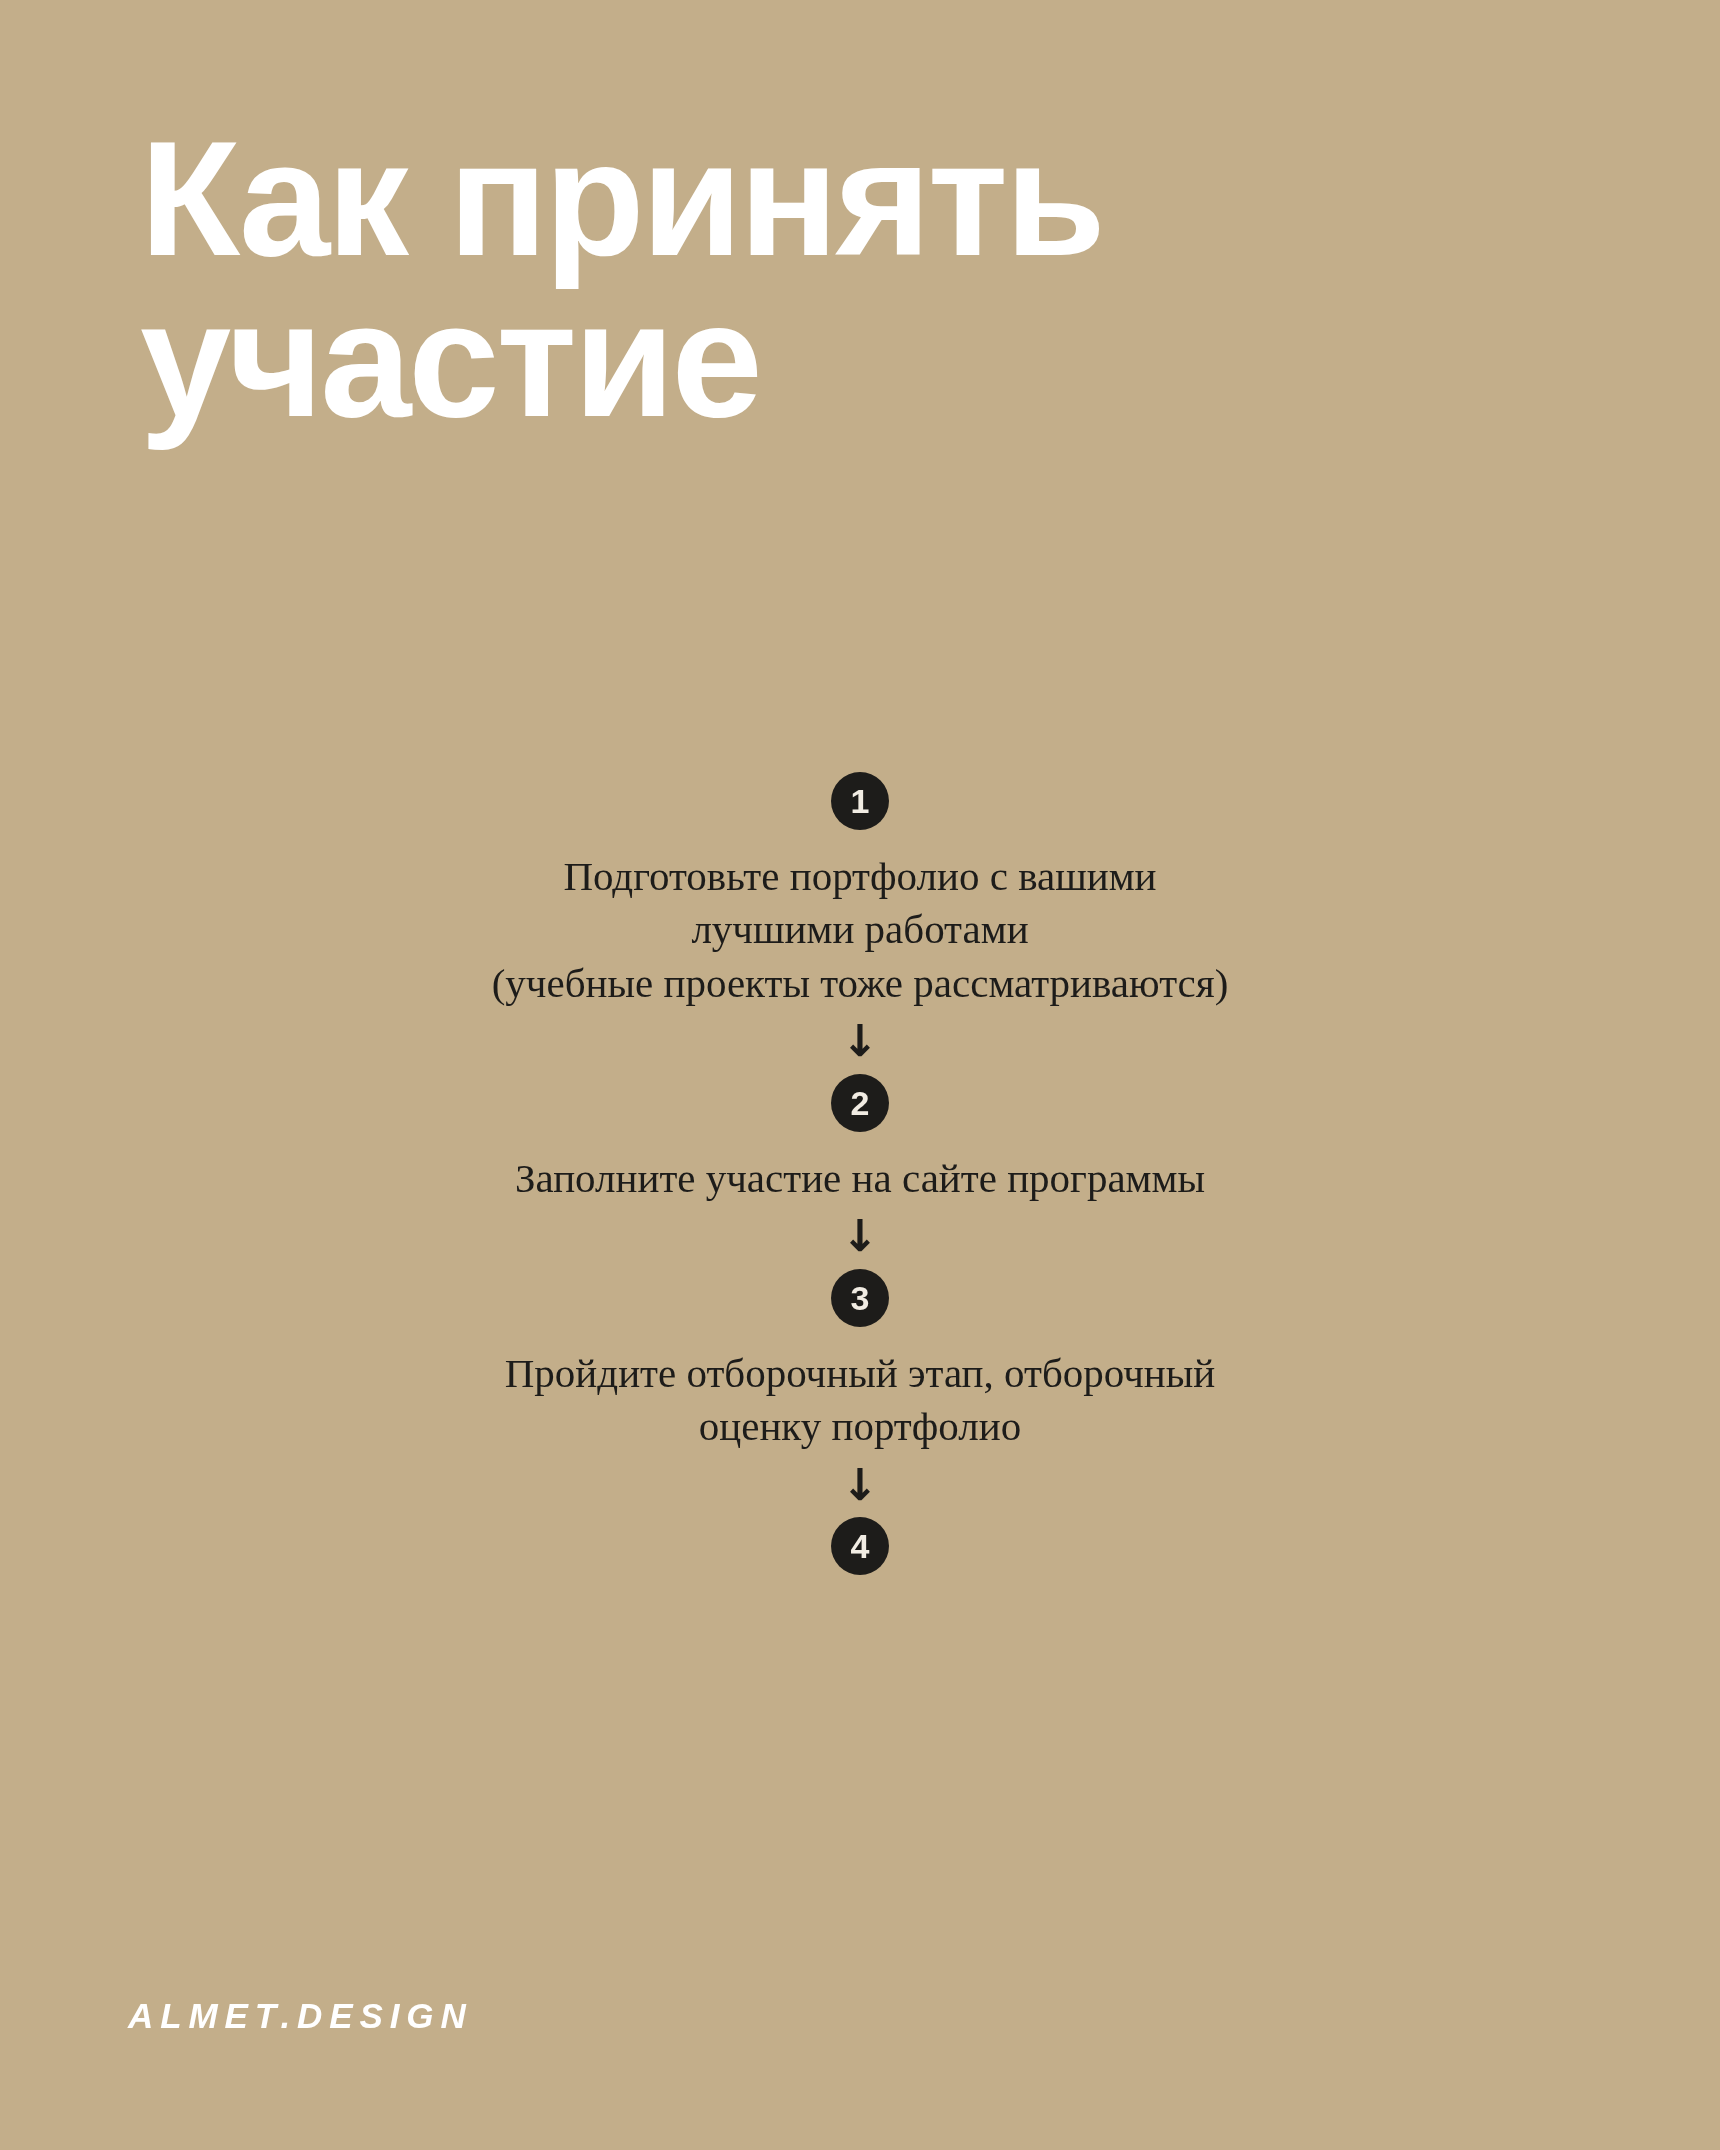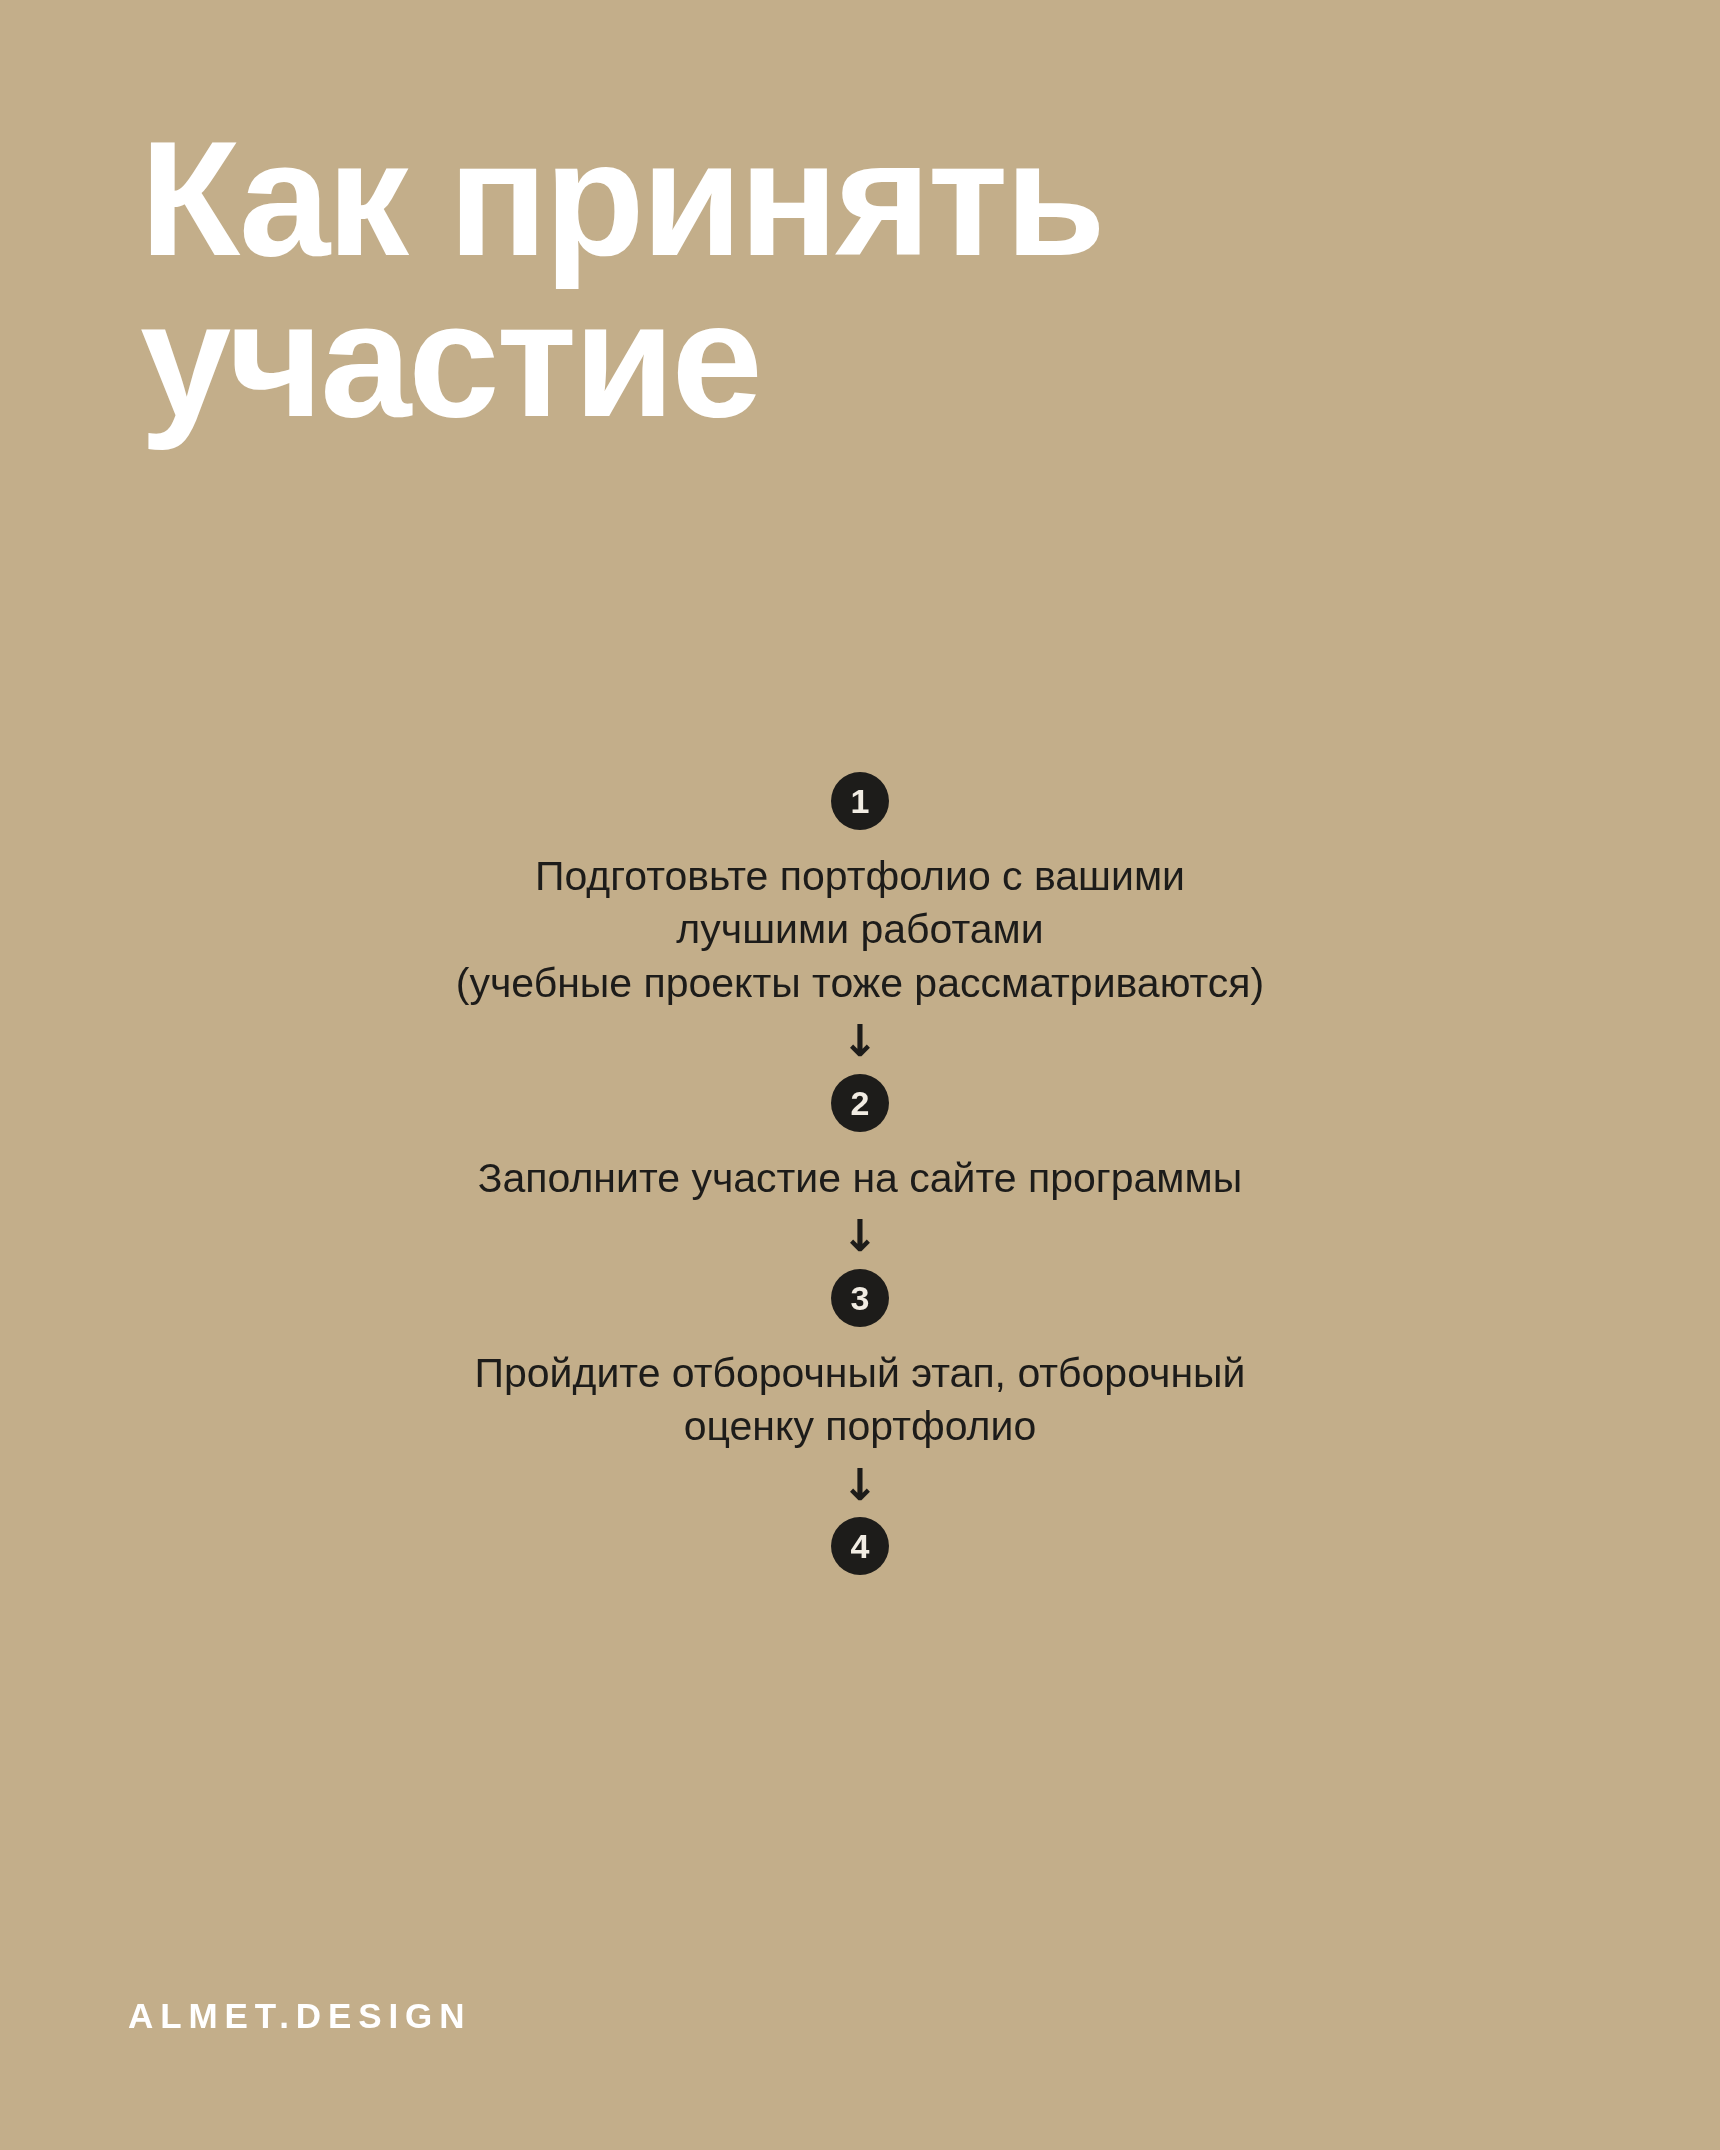--- a/index.html
+++ b/index.html
@@ -76,20 +76,21 @@
   }
 
   .step-text {
     margin-top: 20px;
     font-size: 41px;
     line-height: 1.30;
     text-align: center;
     color: #1d1c1a;
     white-space: pre-line;
     max-width: 1376px;
+    font-family: Liberation Serif, serif;
   }
 
   .arrow {
     font-size: 44px;
     line-height: 1;
     color: #1d1c1a;
     margin: 9.2px 0 10.7px 0;
     font-family: "DejaVu Sans", sans-serif;
     font-weight: bold;
   }
@@ -98,20 +99,21 @@
   .footer {
     position: absolute;
     left: 128px;
     bottom: 115px;
   }
   .brand {
     font-size: 35px;
     font-weight: bold;
     letter-spacing: 6.9px;
     color: #ffffff;
+    font-style: italic;
   }
 </style>
 </head>
 <body>
 
 <div class="poster">
 
   <div class="title-block">
     <h1 class="title">Как принять
 участие</h1>

